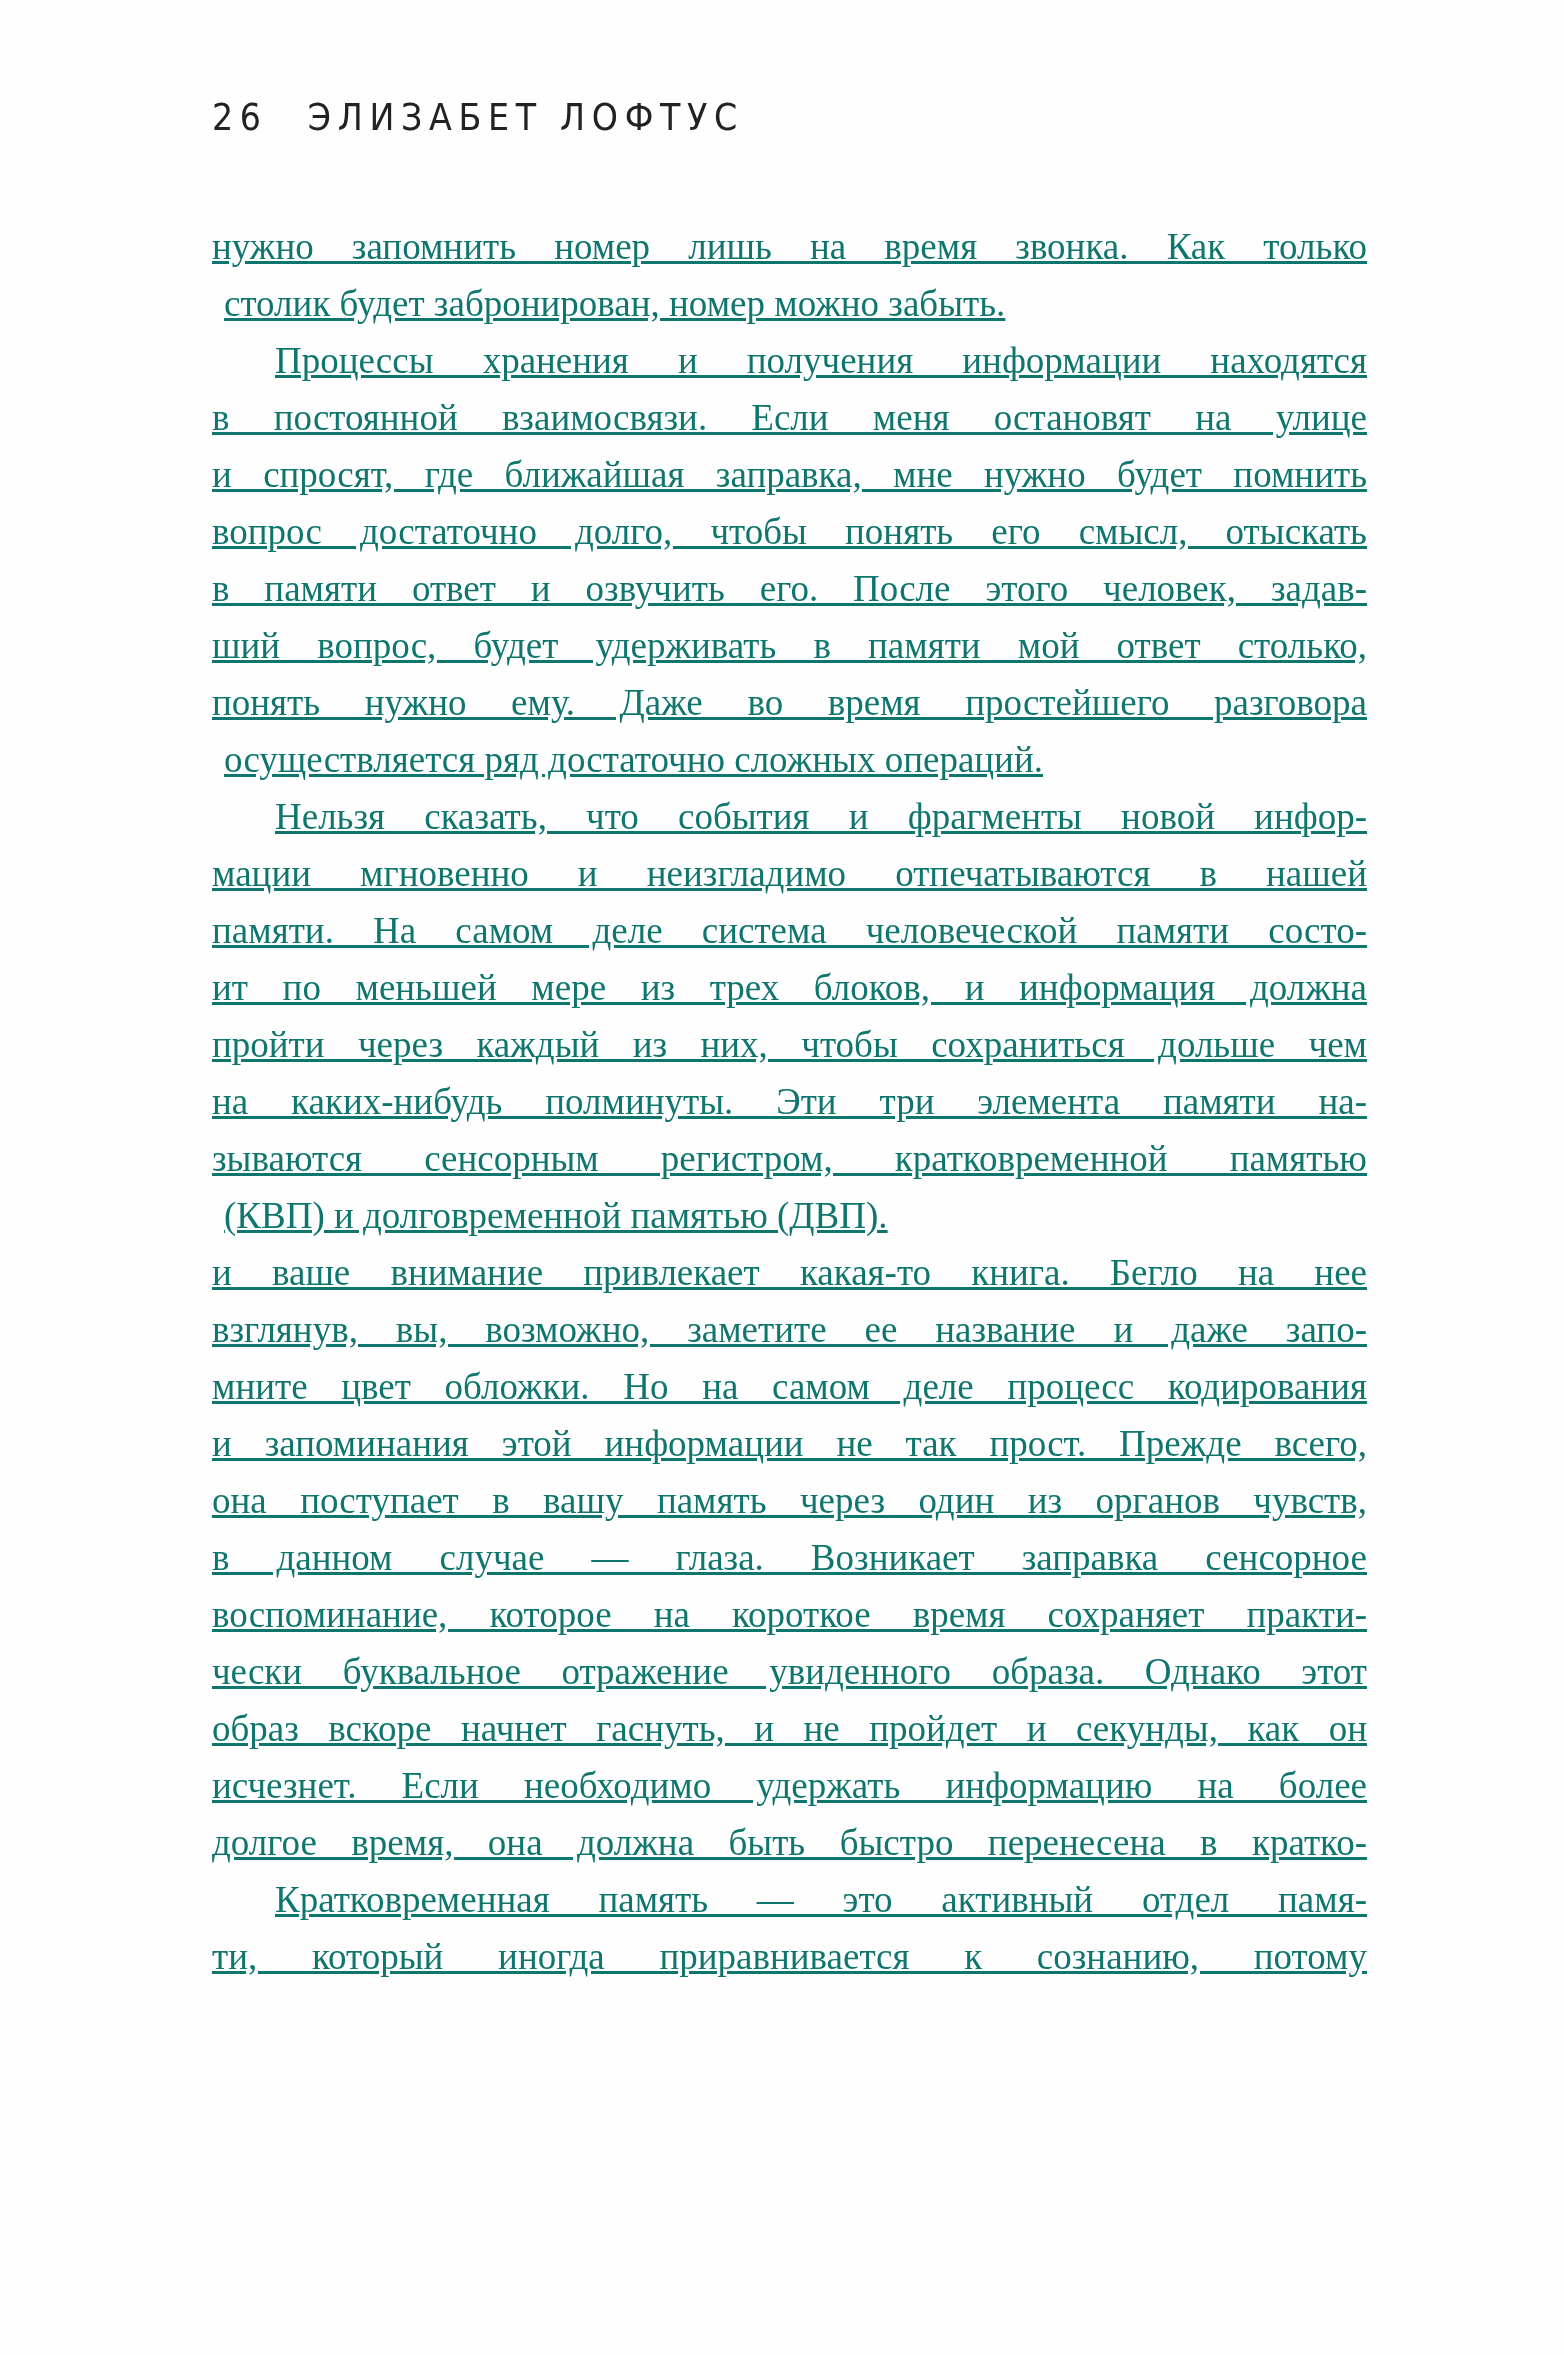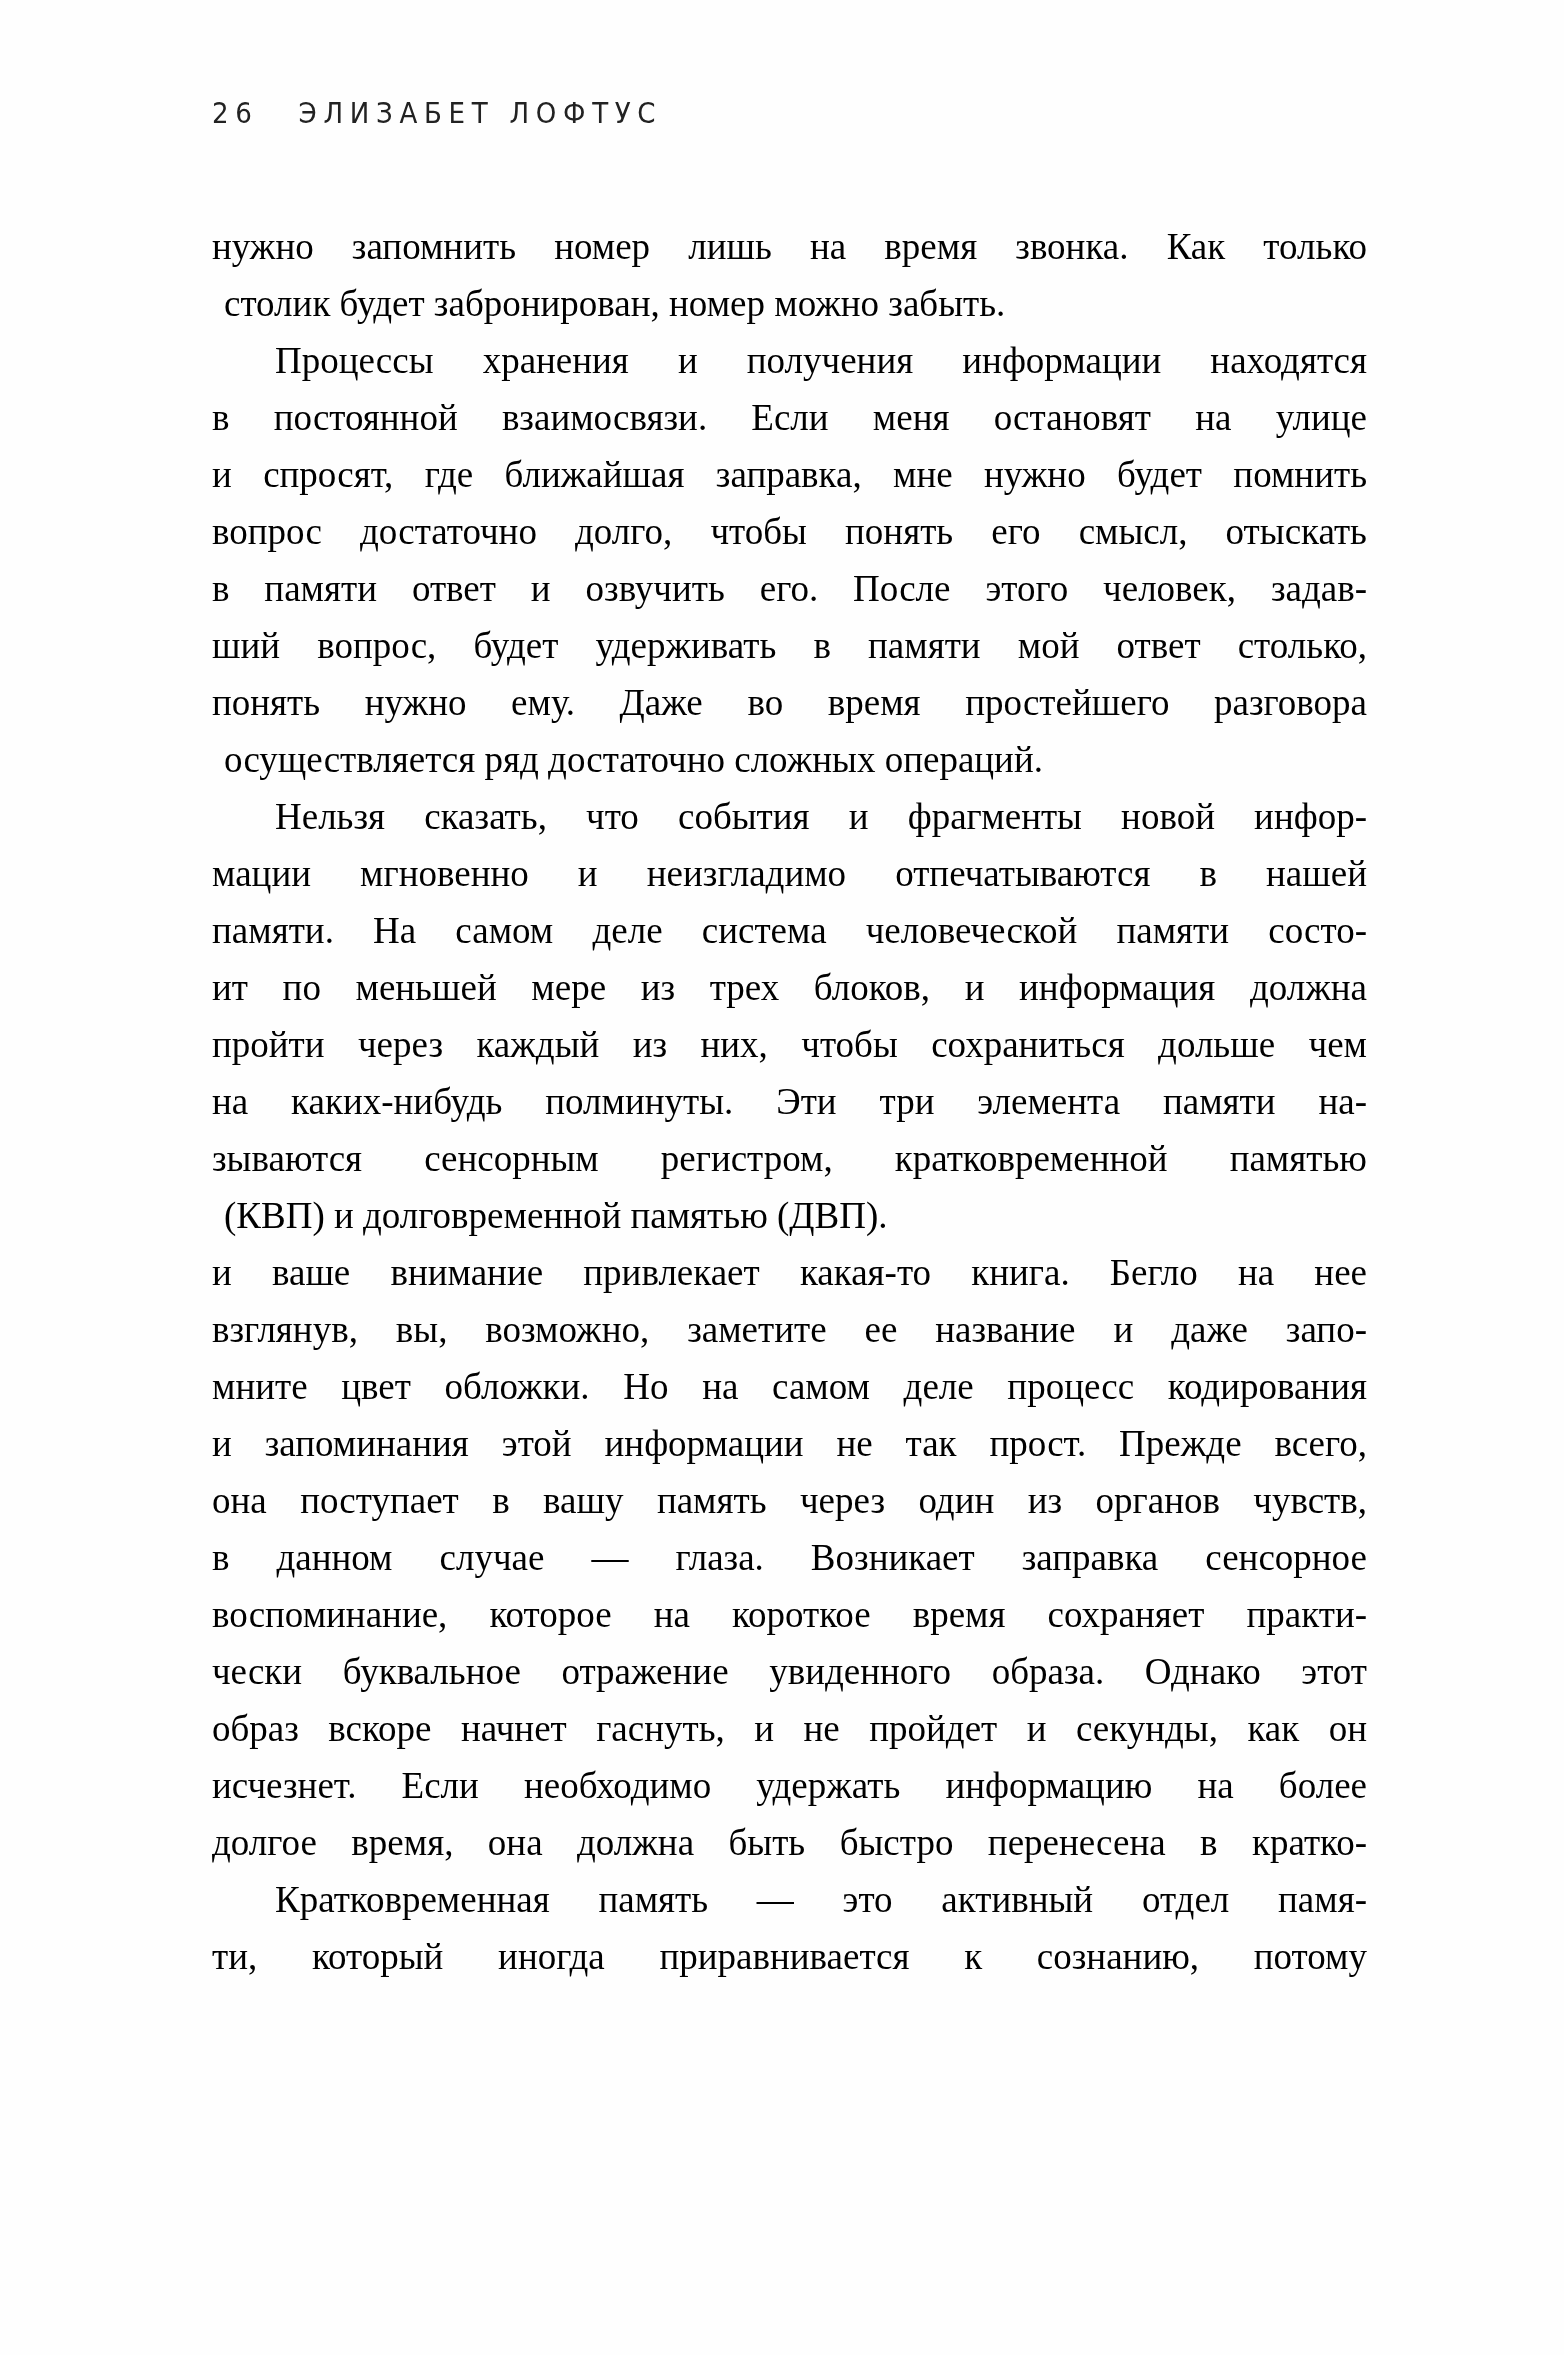--- a/index.html
+++ b/index.html
@@ -1,27 +1,27 @@
 <!DOCTYPE html>
 <html><head>
 <meta charset="utf-8">
 <style>
   html, body { margin: 0; padding: 0; background: #ffffff; }
   body { width: 1565px; height: 2355px; position: relative; overflow: hidden; }
   .page { position: absolute; left: 0; top: 0; width: 1565px; height: 2355px; background: #fefefe; }
   .running-head {
     position: absolute; left: 212px; top: 96px;
     font-family: "DejaVu Sans Condensed", "DejaVu Sans", sans-serif;
-    font-size: 29px; letter-spacing: 6.7px; color: #222;
+    font-size: 37px; letter-spacing: 6.7px; color: #222;
     display: flex; gap: 40px; white-space: nowrap;
   }
   .body-text {
     position: absolute; left: 212px; top: 218px; width: 1155px;
     font-family: "Liberation Serif", "DejaVu Serif", serif;
-    font-size: 37px; color: #000000;
+    font-size: 37px; color: #0f766e; text-decoration: underline;
   }
   .line {
     height: 57px; line-height: 57px; white-space: nowrap;
     text-align: justify; text-align-last: justify;
     display: block; overflow: visible;
     transform-origin: left center;
   }
   .line.last { text-align: left; text-align-last: left; margin-left: 12px; }
   .line.indent { text-indent: 63px; }
 </style>

